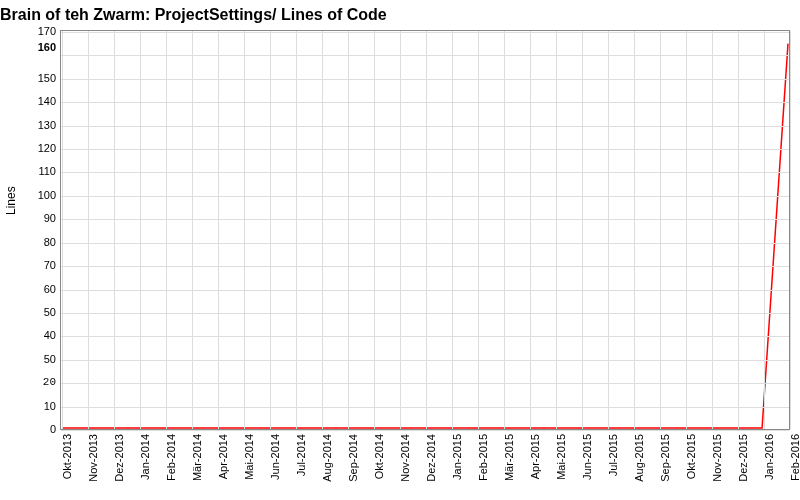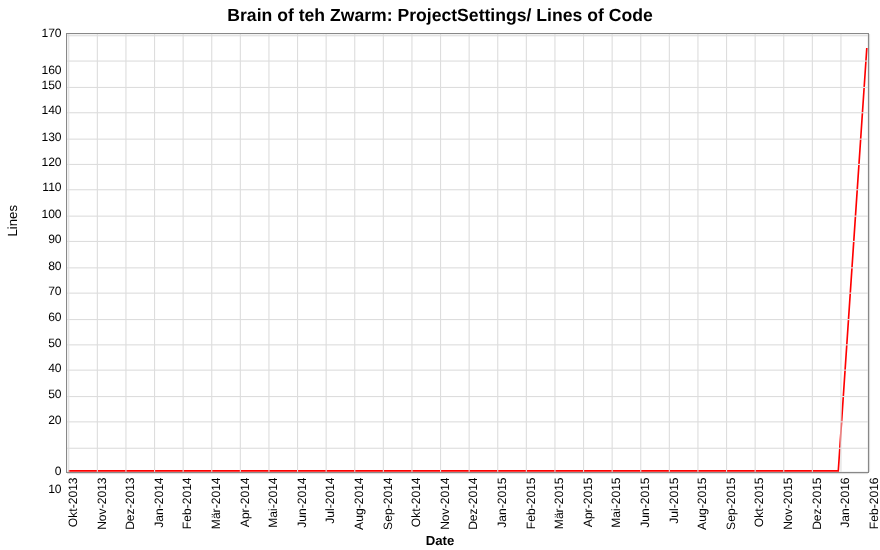--- a/index.html
+++ b/index.html
@@ -14,21 +14,21 @@
   .chart-container {
     position: relative;
     width: 800px;
     height: 500px;
   }
   .chart-title {
     position: absolute;
     top: 6px;
     left: 0;
     width: 800px;
-    text-align: center;
+    text-align: left;
     font-weight: bold;
     font-size: 16px;
     color: #000;
   }
   .plot-area {
     position: absolute;
     left: 60px;
     top: 30px;
     width: 730px;
     height: 400px;
@@ -152,38 +152,37 @@
       <div class="grid-line-v" style="left: 547px;"></div>
       <div class="grid-line-v" style="left: 573px;"></div>
       <div class="grid-line-v" style="left: 599px;"></div>
       <div class="grid-line-v" style="left: 625px;"></div>
       <div class="grid-line-v" style="left: 651px;"></div>
       <div class="grid-line-v" style="left: 677px;"></div>
       <div class="grid-line-v" style="left: 703px;"></div>
       <div class="grid-line-v" style="left: 729px;"></div>
     </div>
 
-  <div class="x-axis-title">Date</div>
 <div class="y-tick-label" style="top: 429px;">0</div>
-    <div class="y-tick-label" style="top: 405.588px; margin-top: 39px;">10</div>
-    <div class="y-tick-label" style="top: 382.176px;">20</div>
+    <div class="y-tick-label" style="top: 405.588px;">10</div>
+    <div class="y-tick-label" style="top: 382.176px; font-family: Liberation Mono, monospace;">20</div>
     <div class="y-tick-label" style="top: 358.765px;">50</div>
     <div class="y-tick-label" style="top: 335.353px;">40</div>
     <div class="y-tick-label" style="top: 311.941px;">50</div>
     <div class="y-tick-label" style="top: 288.529px;">60</div>
     <div class="y-tick-label" style="top: 265.118px;">70</div>
     <div class="y-tick-label" style="top: 241.706px;">80</div>
     <div class="y-tick-label" style="top: 218.294px;">90</div>
     <div class="y-tick-label" style="top: 194.882px; text-align: right;">100</div>
     <div class="y-tick-label" style="top: 171.471px;">110</div>
     <div class="y-tick-label" style="top: 148.059px;">120</div>
     <div class="y-tick-label" style="top: 124.647px;">130</div>
     <div class="y-tick-label" style="top: 101.235px;">140</div>
     <div class="y-tick-label" style="top: 77.8235px;">150</div>
-    <div class="y-tick-label" style="top: 64px;">160</div>
+    <div class="y-tick-label" style="top: 47px; font-weight: bold;">160</div>
     <div class="y-tick-label" style="top: 31px;">170</div>
     <div class="x-tick-label" style="left: 11px; width: 50px;">Okt-2013</div>
     <div class="x-tick-label" style="left: 37px; width: 50px;">Nov-2013</div>
     <div class="x-tick-label" style="left: 63px; width: 50px;">Dez-2013</div>
     <div class="x-tick-label" style="left: 89px; width: 50px;">Jan-2014</div>
     <div class="x-tick-label" style="left: 115px; width: 50px;">Feb-2014</div>
     <div class="x-tick-label" style="left: 141px; width: 50px;">Mär-2014</div>
     <div class="x-tick-label" style="left: 167px; width: 50px;">Apr-2014</div>
     <div class="x-tick-label" style="left: 193px; width: 50px;">Mai-2014</div>
     <div class="x-tick-label" style="left: 219px; width: 50px;">Jun-2014</div>

